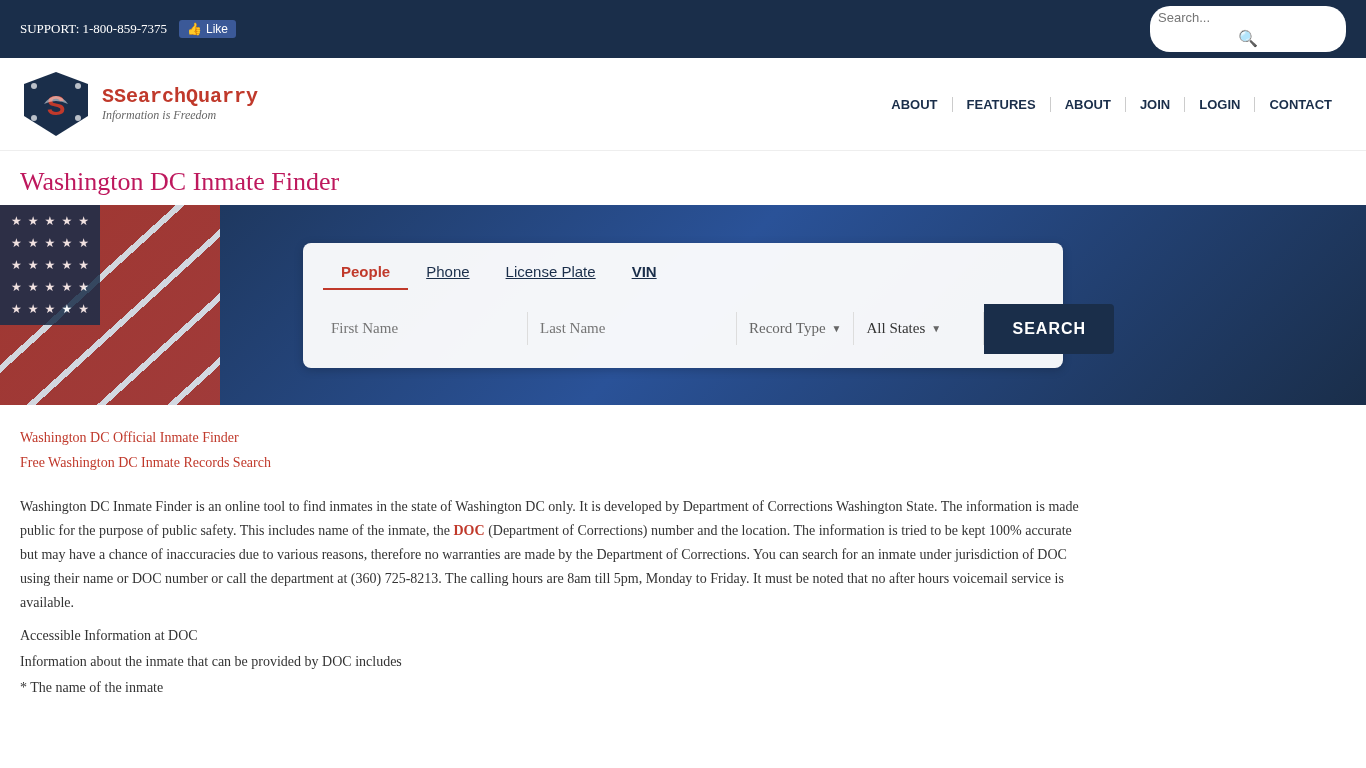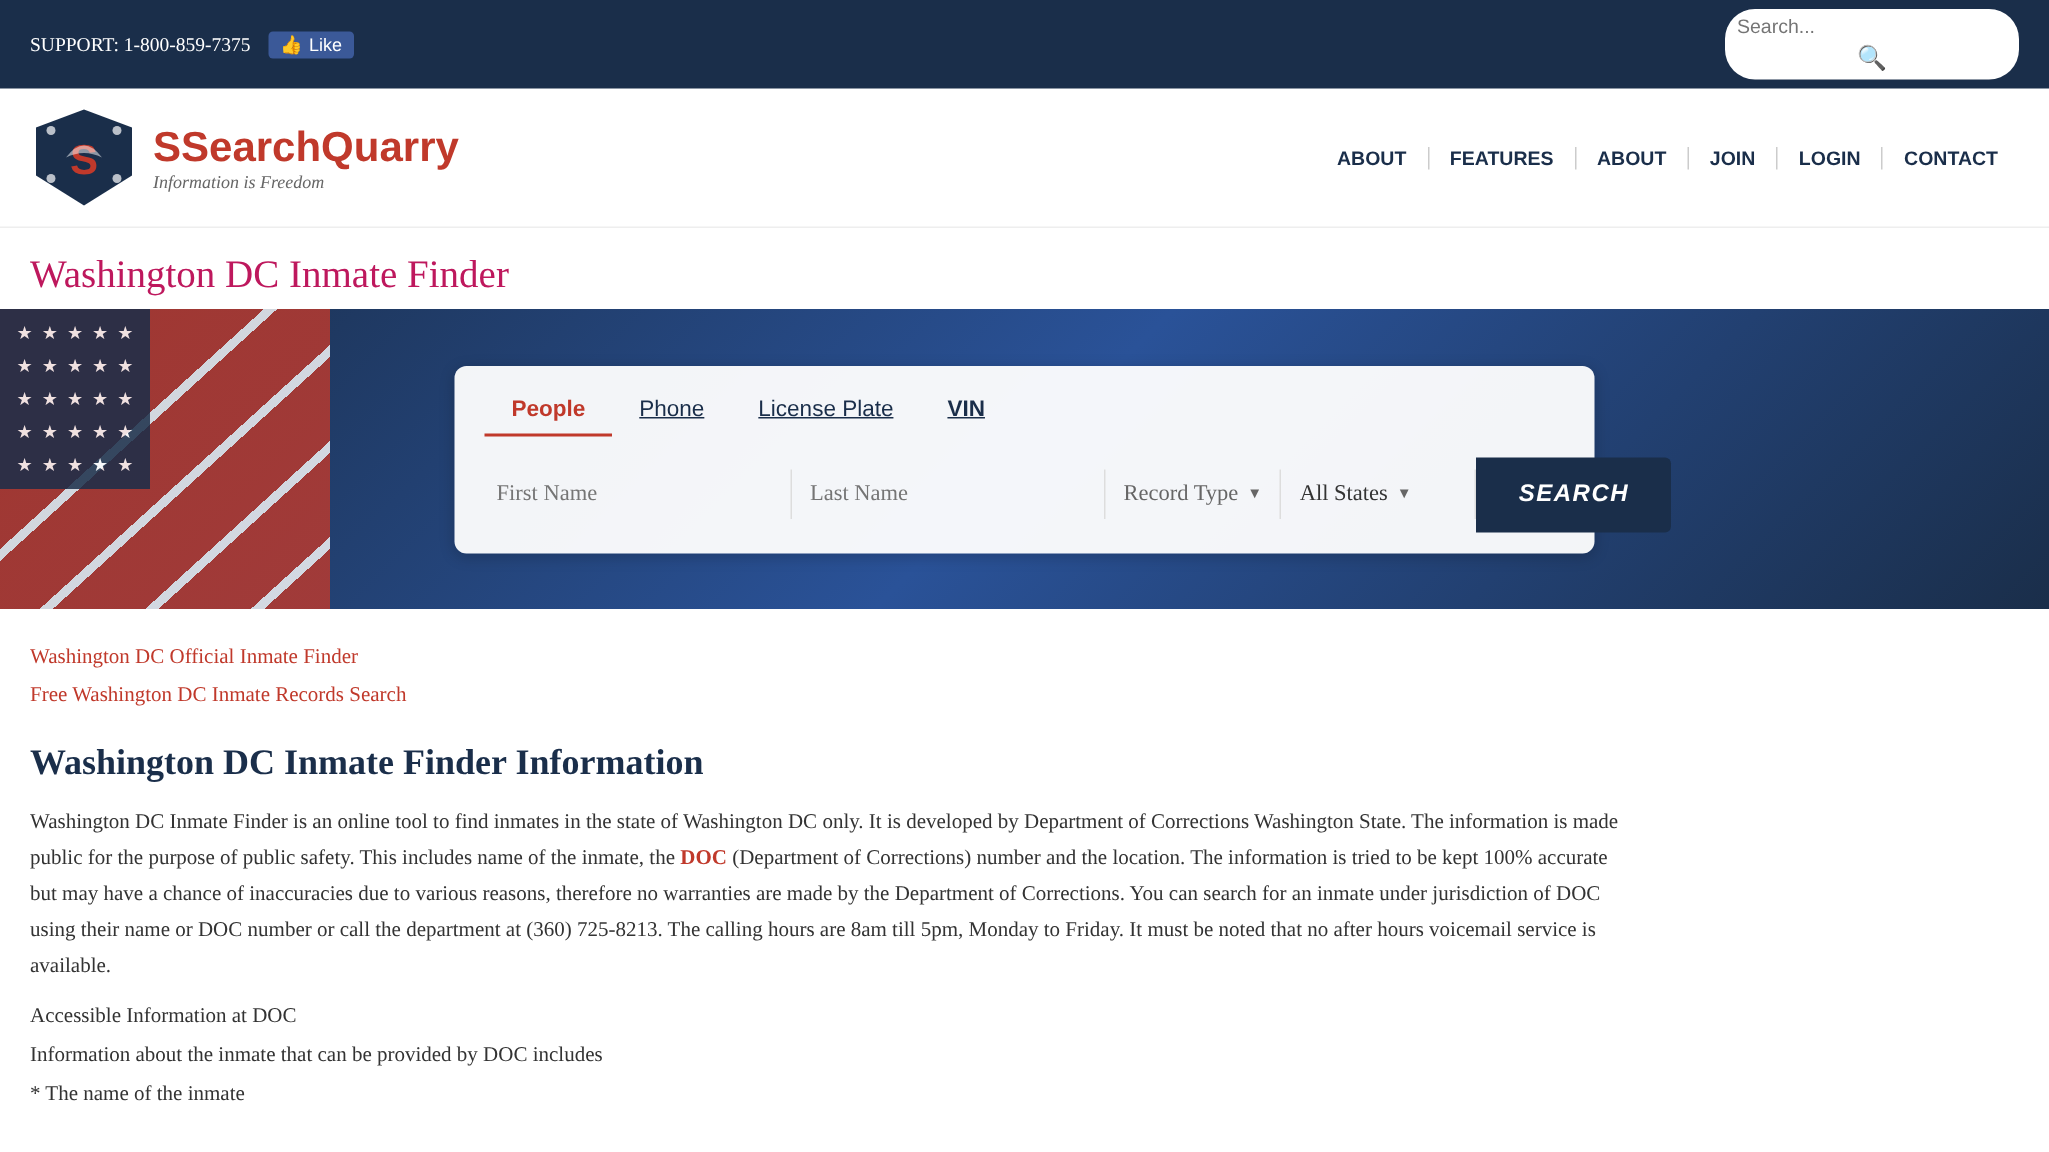--- a/index.html
+++ b/index.html
@@ -42,21 +42,21 @@
     .search-icon-top { color: #1a2e4a; font-size: 16px; cursor: pointer; }
 
     
     .header {
       display: flex; align-items: center; justify-content: space-between;
       padding: 10px 20px;
       border-bottom: 1px solid #eee;
     }
     .logo-area { display: flex; align-items: center; gap: 10px; }
     .logo-text { display: flex; flex-direction: column; }
-    .logo-sq { font-size: 28px; font-weight: bold; color: #1a2e4a; font-family: Liberation Sans, sans-serif; text-align: right; }
+    .logo-sq { font-size: 20px; font-weight: bold; color: #1a2e4a; font-family: Liberation Mono, monospace; text-align: right; }
     .logo-sq span { color: #c0392b; }
     .logo-tagline { font-size: 12px; color: #666; font-style: italic; }
 
     nav { display: flex; align-items: center; gap: 0; }
     nav a {
       color: #1a2e4a; text-decoration: none;
       font-size: 13px; font-family: Arial, sans-serif; font-weight: bold;
       padding: 0 14px;
       border-right: 1px solid #ccc;
     }
@@ -172,21 +172,20 @@
       color: #fff;
       border: none;
       padding: 12px 28px;
       font-size: 16px;
       font-weight: bold;
       letter-spacing: 1px;
       cursor: pointer;
       font-family: Arial, sans-serif;
       border-radius: 0 4px 4px 0;
       height: 50px;
-      font-style: italic;
     }
 
     
     .content { padding: 20px 20px; max-width: 1100px; }
     .content-links { margin-bottom: 20px; }
     .content-link {
       display: block; color: #c0392b;
       text-decoration: none; font-size: 14px;
       line-height: 1.8;
     }
@@ -319,21 +318,20 @@
     </div>
   </div>
 </div>
 
 <div class="content">
   <div class="content-links">
     <a href="#" class="content-link">Washington DC Official Inmate Finder</a>
     <a href="#" class="content-link">Free Washington DC Inmate Records Search</a>
   </div>
 
-  <h2 class="info-title">Washington DC Inmate Finder Information</h2>
 
   <p class="info-text">
     Washington DC Inmate Finder is an online tool to find inmates in the state of Washington DC only. It is developed by Department of Corrections Washington State. The information is made public for the purpose of public safety. This includes name of the inmate, the <span class="highlight">DOC</span> (Department of Corrections) number and the location. The information is tried to be kept 100% accurate but may have a chance of inaccuracies due to various reasons, therefore no warranties are made by the Department of Corrections. You can search for an inmate under jurisdiction of DOC using their name or DOC number or call the department at (360) 725-8213. The calling hours are 8am till 5pm, Monday to Friday. It must be noted that no after hours voicemail service is available.
   </p>
 
   <p class="section-label">Accessible Information at DOC</p>
 
   <p class="section-label">Information about the inmate that can be provided by DOC includes</p>
 
   <p class="bullet-item">* The name of the inmate</p>

